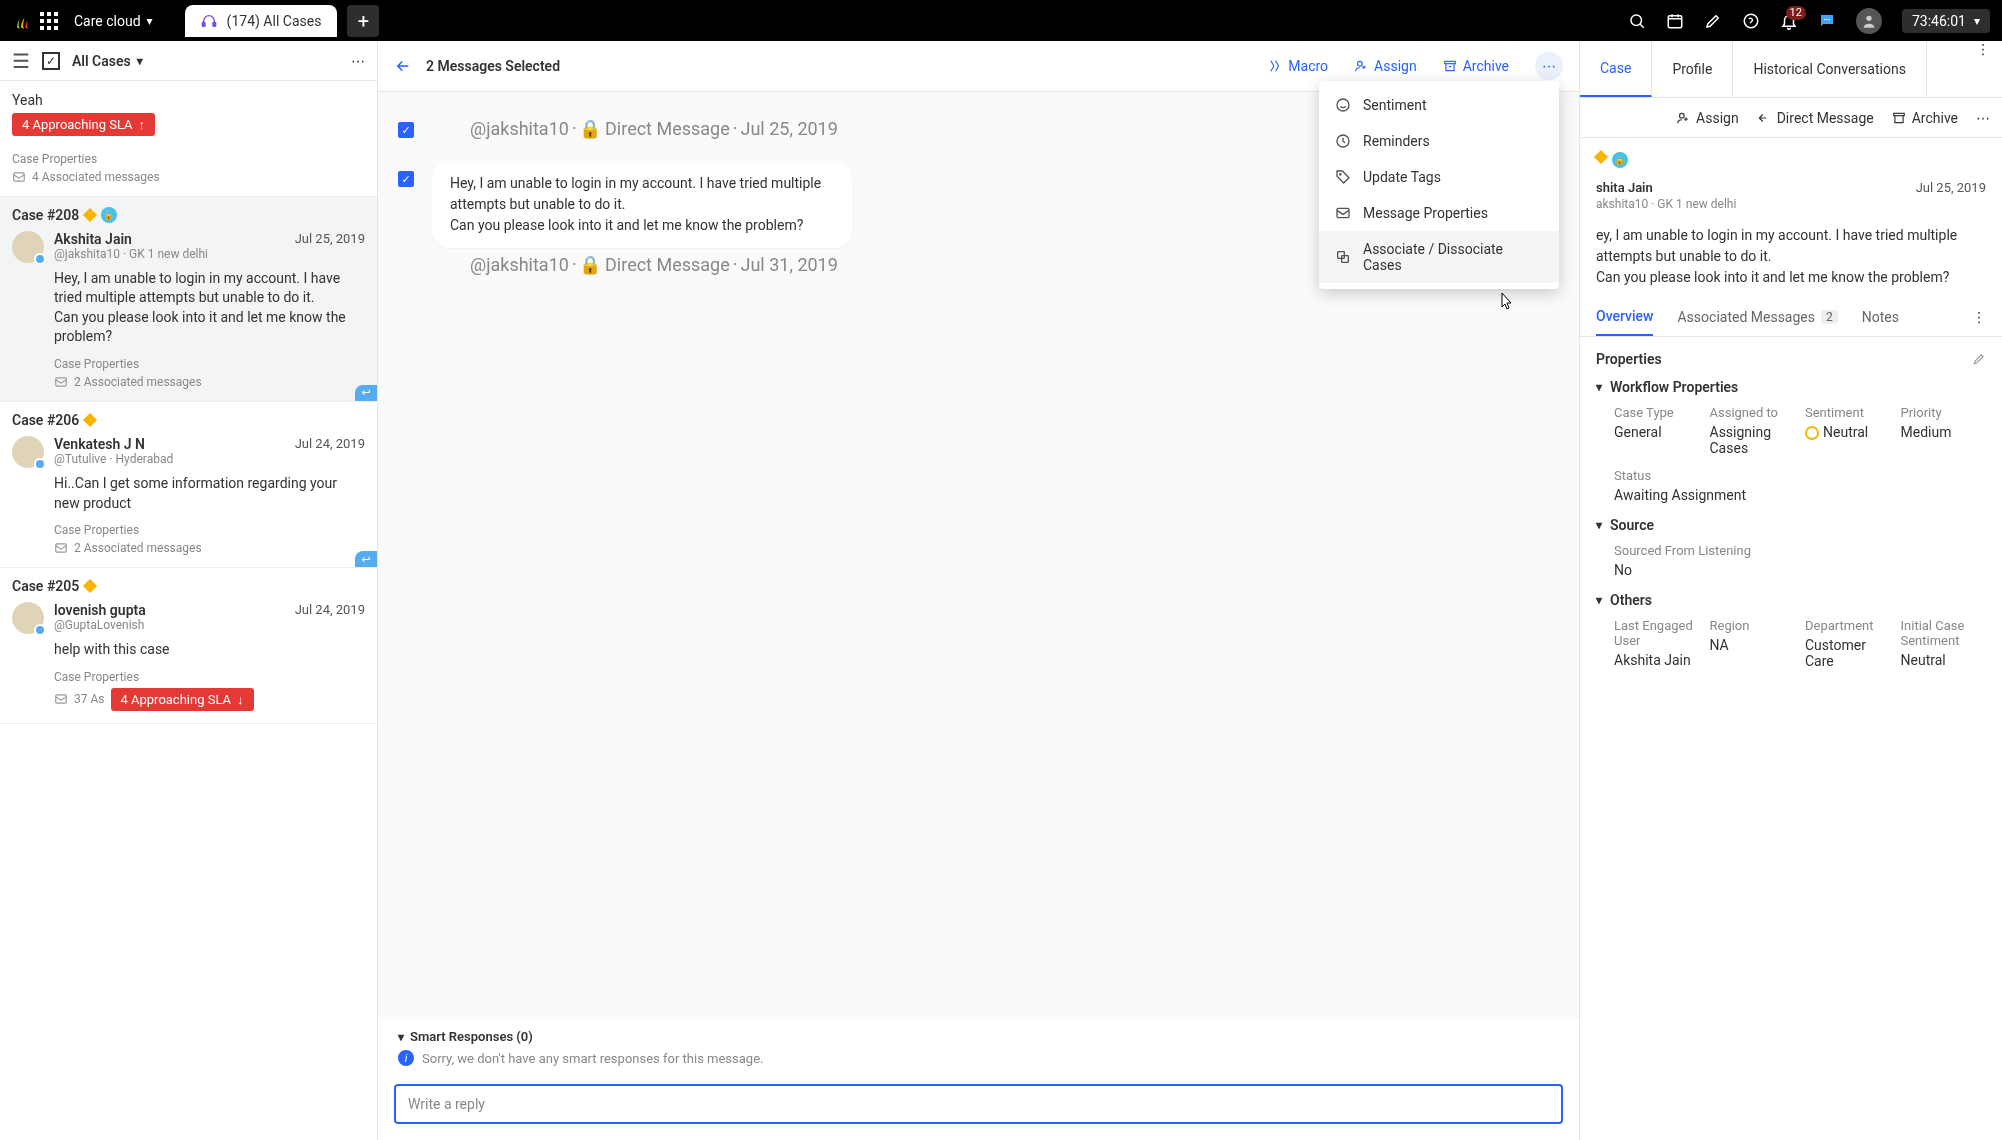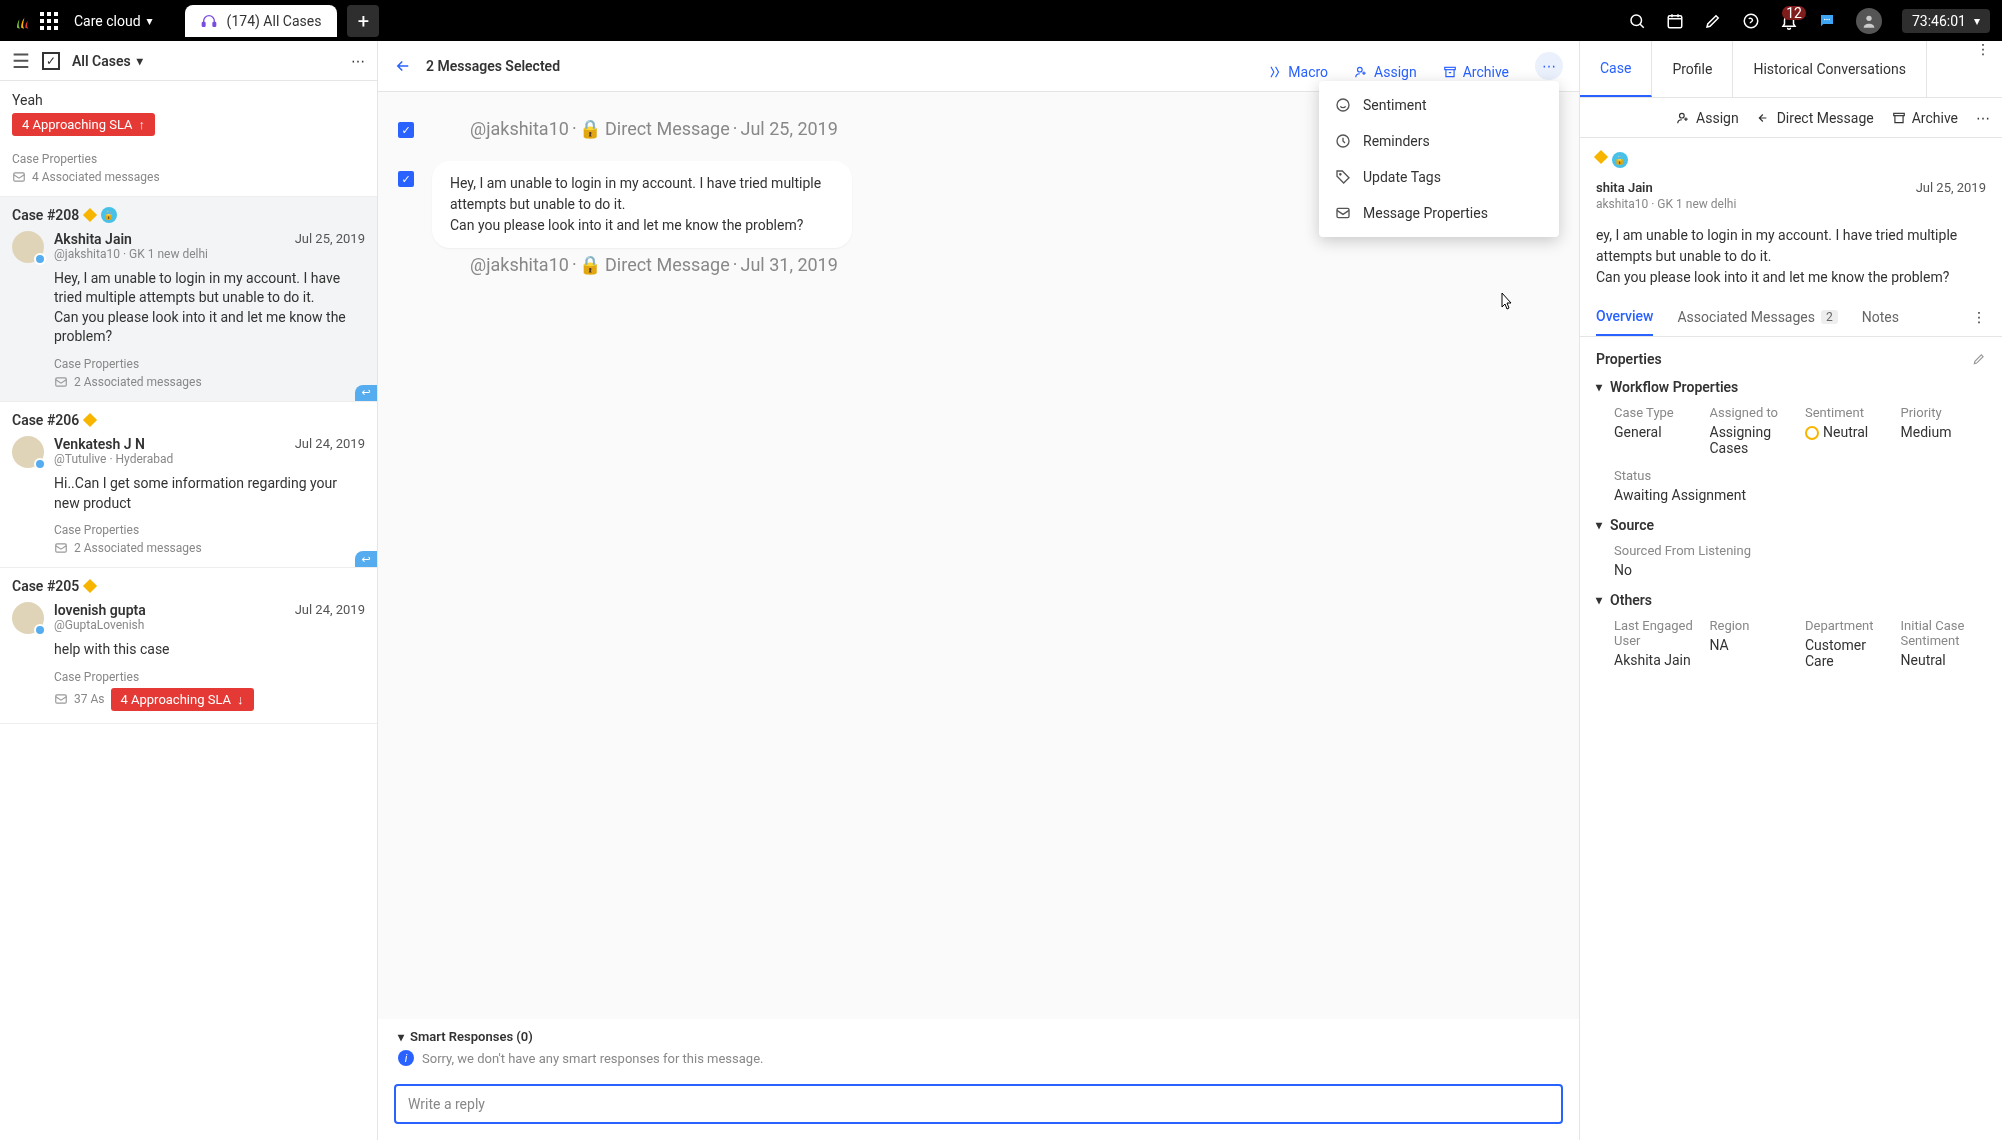--- a/index.html
+++ b/index.html
@@ -10,21 +10,21 @@
 .apps-icon{color:#fff;font-size:18px;cursor:pointer}
 .workspace{color:#fff;font-size:14px;display:flex;align-items:center;gap:6px;margin-left:8px;cursor:pointer}
 .tab-area{display:flex;margin-left:24px}
 .app-tab{background:#fff;border-radius:8px 8px 0 0;padding:8px 16px;display:flex;align-items:center;gap:10px;font-size:14px;color:#333}
 .app-tab .icon{color:#7a4de0;font-size:14px}
 .add-tab{width:32px;height:32px;display:flex;align-items:center;justify-content:center;color:#fff;font-size:20px;margin-left:10px;cursor:pointer;background:#2e2e2e;border-radius:4px}
 .top-right{margin-left:auto;display:flex;align-items:center;gap:20px;color:#fff}
 .top-right .timer{background:#2e2e2e;border-radius:4px;padding:4px 10px;font-size:14px;display:flex;align-items:center;gap:8px}
 .icon-btn{cursor:pointer;position:relative;color:#fff;display:flex;align-items:center}
 .icon-btn svg{width:18px;height:18px}
-.badge{position:absolute;top:-6px;right:-8px;background:#7f1d1d;color:#fff;border-radius:8px;font-size:14px;padding:0 4px;height:14px;line-height:14px}
+.badge{position:absolute;top:-6px;right:-8px;background:#7f1d1d;color:#fff;border-radius:8px;font-size:11px;padding:0 4px;height:14px;line-height:14px}
 .avatar-circle{width:26px;height:26px;border-radius:50%;background:#555;display:flex;align-items:center;justify-content:center}
 .avatar-circle svg{width:16px;height:16px}
 
 .main{display:flex;height:calc(100vh - 41px)}
 
 
 .col-cases{width:378px;border-right:1px solid #e5e5e5;display:flex;flex-direction:column}
 .cases-header{height:40px;display:flex;align-items:center;padding:0 12px;border-bottom:1px solid #e5e5e5;gap:12px}
 .hamburger{font-size:20px;color:#555;cursor:pointer}
 .check-square{width:18px;height:18px;border:2px solid #333;display:flex;align-items:center;justify-content:center;font-size:12px}
@@ -48,21 +48,21 @@
 .case-props{font-size:12px;color:#888;margin-top:10px}
 .case-assoc{font-size:12px;color:#888;margin-top:4px;display:flex;align-items:center;gap:6px}
 .sla-badge{background:#e53935;color:#fff;border-radius:3px;padding:4px 10px;font-size:13px;display:inline-flex;align-items:center;gap:6px;margin:2px 0 6px}
 .reply-flag{position:absolute;bottom:0;right:0;background:#55acee;color:#fff;width:22px;height:16px;border-radius:8px 0 0 0;display:flex;align-items:center;justify-content:center;font-size:11px}
 
 
 .col-msgs{flex:1;display:flex;flex-direction:column;border-right:1px solid #e5e5e5;position:relative}
 .msgs-header{height:51px;display:flex;align-items:center;padding:0 16px;border-bottom:1px solid #e5e5e5;gap:14px}
 .back-arrow{color:#2962ff;cursor:pointer}
 .msgs-title{font-weight:600}
-.msgs-actions{margin-left:auto;display:flex;align-items:flex-end;gap:26px}
+.msgs-actions{margin-left:auto;display:flex;align-items:center;gap:26px}
 .action-link{color:#2962ff;display:flex;align-items:center;gap:6px;cursor:pointer;font-size:14px}
 .more-circle{width:28px;height:28px;border-radius:50%;background:#eaf1fd;display:flex;align-items:center;justify-content:center;color:#2962ff;cursor:pointer}
 .msg-stream{flex:1;overflow-y:auto;padding:20px;background:#fafafa;background-image:radial-gradient(#e8e8e8 0.5px,transparent 0.5px);background-size:6px 6px}
 .msg-row{display:flex;gap:18px;margin-bottom:22px;align-items:flex-start}
 .checkbox{width:16px;height:16px;background:#2962ff;border-radius:2px;display:flex;align-items:center;justify-content:center;color:#fff;font-size:11px;margin-top:10px;cursor:pointer}
 .msg-bubble{background:#fff;border-radius:18px;padding:12px 18px;max-width:420px;line-height:1.5;box-shadow:0 1px 2px rgba(0,0,0,0.05)}
 .msg-meta{font-size:18px;color:#888;margin-top:6px;margin-left:38px;display:flex;align-items:center;gap:3px}
 .smart{padding:10px 20px;font-size:13px}
 .smart-header{font-weight:600;display:flex;align-items:center;gap:6px;margin-bottom:6px}
 .smart-info{color:#888;display:flex;align-items:center;gap:8px}
@@ -401,20 +401,29 @@
       </div>
       <div class="dropdown-item">
         <span class="dd-icon">
             <svg width="16" height="16" viewBox="0 0 24 24" fill="none" stroke="#555" stroke-width="2">
               <rect x="3" y="5" width="18" height="14" rx="2"></rect>
               <path d="M3 8l9 6 9-6"></path>
             </svg>
           </span>
         <span>Message Properties</span>
       </div>
+      <div class="dropdown-item hover">
+        <span class="dd-icon">
+            <svg width="16" height="16" viewBox="0 0 24 24" fill="none" stroke="#555" stroke-width="2">
+              <rect x="4" y="4" width="10" height="10" rx="1"></rect>
+              <rect x="10" y="10" width="10" height="10" rx="1"></rect>
+            </svg>
+          </span>
+        <span>Associate / Dissociate Cases</span>
+      </div>
     </div>
     <div class="cursor-pointer">
       <svg width="18" height="22" viewBox="0 0 18 22">
           <path fill="#fff" stroke="#000" stroke-width="1" d="M5 1v14l3-3 2 5 2-1-2-5h4L5 1z"></path>
         </svg>
     </div>
 
     <div class="msg-stream">
       <div class="msg-row">
         <div class="checkbox">✓</div>

